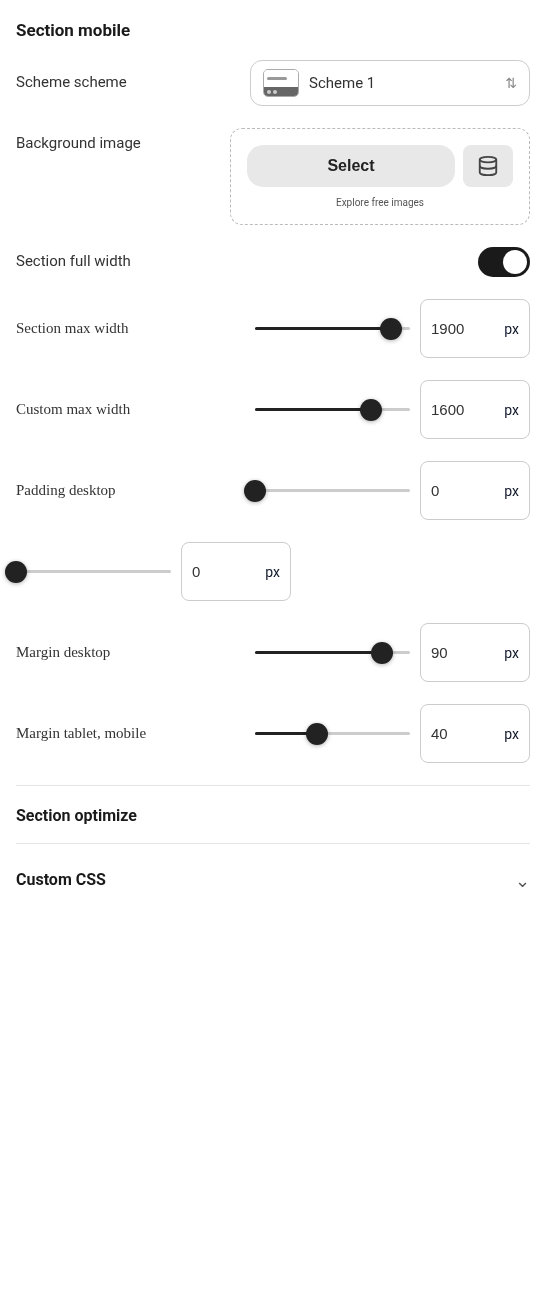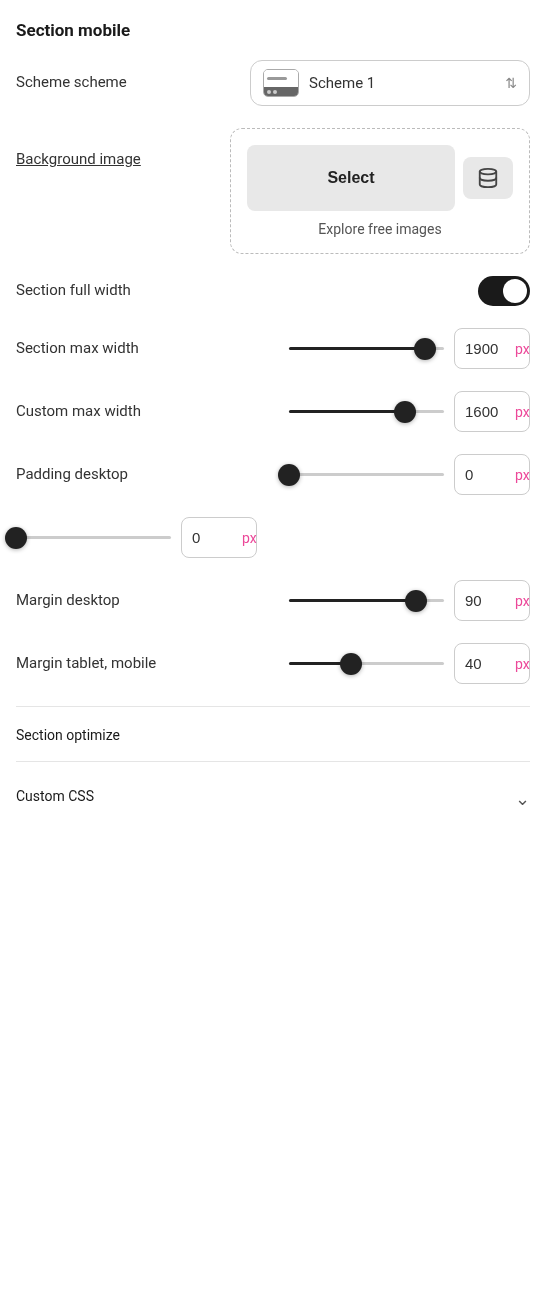--- a/index.html
+++ b/index.html
@@ -124,22 +124,22 @@
     .select-row {
       display: flex;
       align-items: center;
       gap: 8px;
     }
 
     .select-btn {
       flex: 1;
       background: #e8e8e8;
       border: none;
-      border-radius: 8px;
-      padding: 24px 16px;
+      border-radius: 16px;
+      padding: 12px 16px;
       font-size: 16px;
       font-weight: 600;
       cursor: pointer;
       color: #222;
     }
 
     .db-icon-btn {
       background: #e8e8e8;
       border: none;
       border-radius: 8px;
@@ -147,21 +147,21 @@
       cursor: pointer;
       font-size: 20px;
       display: flex;
       align-items: center;
       justify-content: center;
     }
 
     .explore-link {
       text-align: center;
       color: #555;
-      font-size: 14px;
+      font-size: 10px;
       cursor: pointer;
     }
 
     
     .toggle {
       width: 52px;
       height: 30px;
       border-radius: 15px;
       position: relative;
       cursor: pointer;
@@ -232,63 +232,64 @@
       background: #222;
       position: absolute;
       top: 50%;
       transform: translate(-50%, -50%);
       box-shadow: 0 1px 4px rgba(0,0,0,0.3);
     }
 
     .px-input {
       border: 1.5px solid #ccc;
       border-radius: 8px;
-      padding: 11px 10px;
+      padding: 20px 10px;
       font-size: 15px;
-      width: 76px;
+      width: 110px;
       display: flex;
       align-items: center;
       justify-content: space-between;
-      gap: 0;
+      gap: 16px;
     }
 
     .px-input input {
       border: none;
       outline: none;
       font-size: 15px;
       width: 50px;
       color: #333;
     }
 
     .px-label {
-      color: #ec4899;
+      color: #0f172a;
       font-size: 14px;
     }
 
     .divider {
       height: 1px;
       background: #e5e5e5;
       margin: 10px 0 20px 0;
     }
 
     .row-slider {
       display: flex;
       align-items: center;
       justify-content: space-between;
       margin-bottom: 22px;
     }
 
     .row-slider .row-label {
       max-width: 190px;
+      font-family: Liberation Serif, serif;
     }
 
     
     .section-title-2 {
-      font-weight: 400;
-      font-size: 14px;
+      font-weight: 700;
+      font-size: 16px;
       color: #1a1a1a;
       margin-bottom: 18px;
     }
 
     .custom-css-row {
       display: flex;
       justify-content: space-between;
       padding: 6px 0;
       cursor: pointer;
     }
@@ -318,21 +319,21 @@
             <div class="scheme-icon-dot"></div>
           </div>
         </div>
         <span>Scheme 1</span>
       </div>
       <span class="chevron-updown">⇅</span>
     </div>
   </div>
 
   <div class="row" style="align-items: flex-start;">
-    <div class="row-label" style="margin-top: 22px; text-decoration: underline;">Background image</div>
+    <div class="row-label" style="margin-top: 6px;">Background image</div>
     <div class="bg-image-box">
       <div class="select-row">
         <button class="select-btn">Select</button>
         <button class="db-icon-btn">
           <svg width="22" height="22" viewBox="0 0 24 24" fill="none" stroke="#444" stroke-width="2" stroke-linecap="round" stroke-linejoin="round">
             <ellipse cx="12" cy="5" rx="9" ry="3"></ellipse>
             <path d="M21 12c0 1.66-4 3-9 3s-9-1.34-9-3"></path>
             <path d="M3 5v14c0 1.66 4 3 9 3s9-1.34 9-3V5"></path>
           </svg>
         </button>

